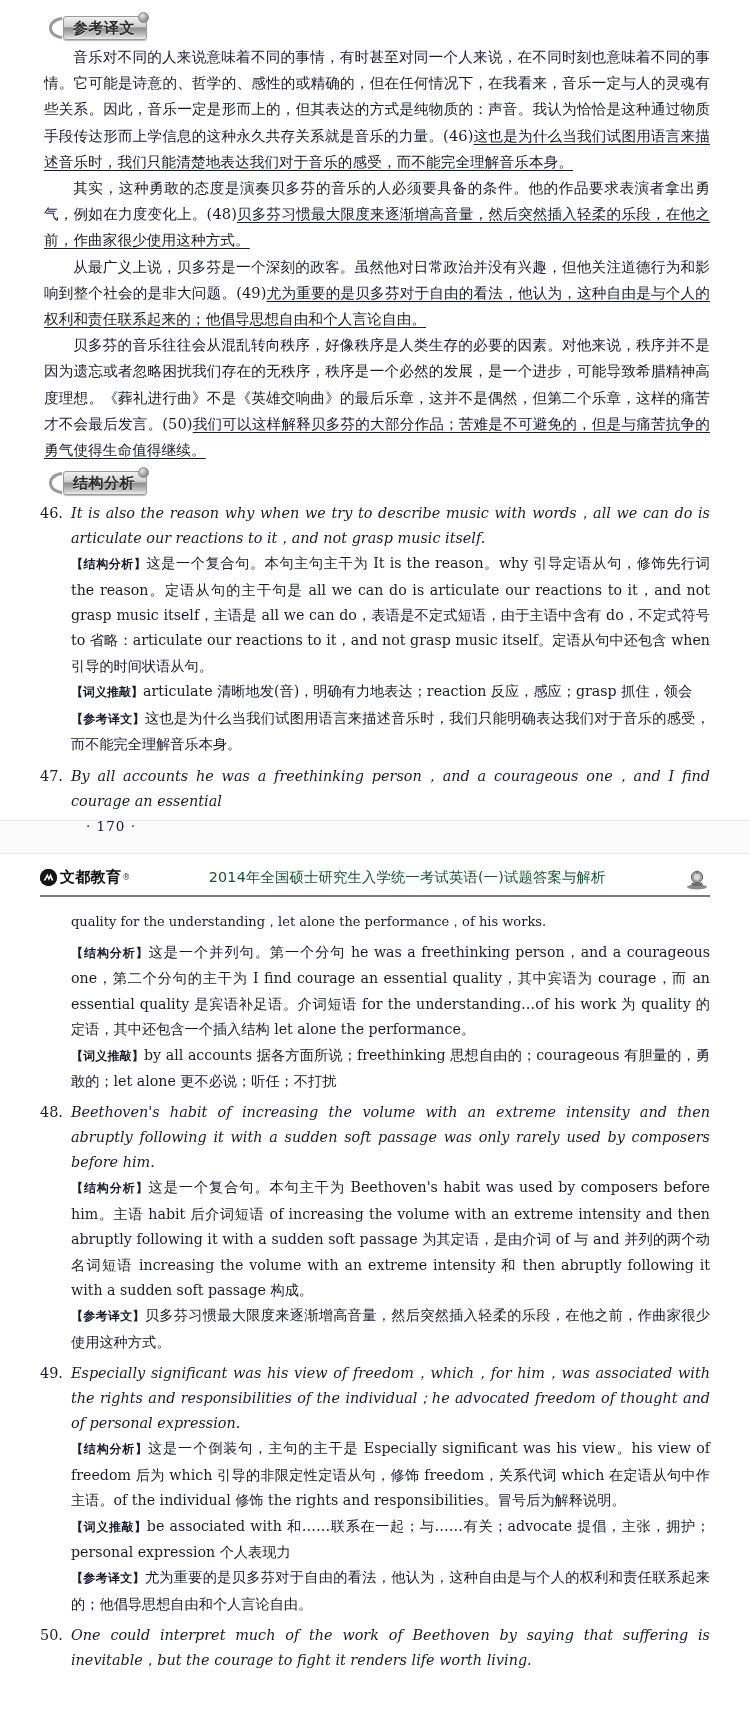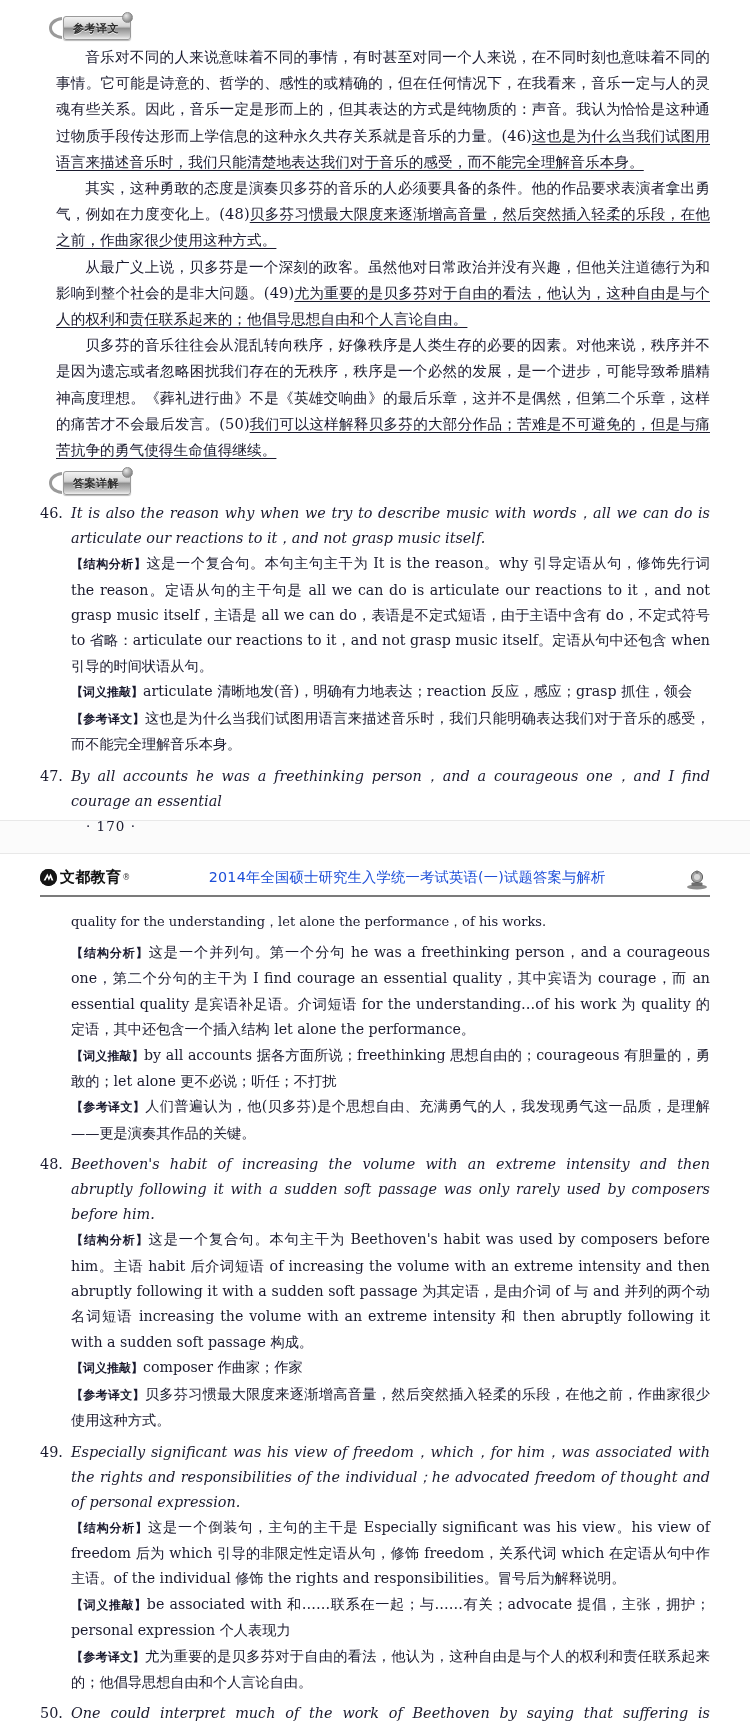--- a/index.html
+++ b/index.html
@@ -51,21 +51,21 @@
     height: 22px;
     padding: 0 11px 0 9px;
     border-radius: 3px;
     background: linear-gradient(180deg,#f2f2f2 0%,#d2d2d2 42%,#8f8f8f 52%,#c9c9c9 86%,#efefef 100%);
     border: 1px solid #9a9a9a;
     box-shadow: 0 1px 1px rgba(0,0,0,.28);
   }
   .badge-label {
     font-family: "DejaVu Sans", "Liberation Sans", sans-serif;
     font-weight: 700;
-    font-size: 11px;
+    font-size: 15px;
     line-height: 1;
     letter-spacing: .5px;
     color: #2b2b2b;
     text-shadow: 0 1px 0 rgba(255,255,255,.75);
   }
   .badge-dot {
     position: absolute;
     right: -3px;
     top: -5px;
     width: 9px;
@@ -77,21 +77,21 @@
 
   
   .trans-body { margin: 4px 0 0 0; }
   .cn-para {
     font-family: "DejaVu Serif", "Liberation Serif", serif;
     font-size: 14.6px;
     line-height: 26.2px;
     text-align: justify;
     text-justify: inter-ideograph;
     text-indent: 2em;
-    margin: 0 0 0 16px;
+    margin: 0 0 0 4px;
     letter-spacing: .1px;
   }
   .u { text-decoration: underline; text-underline-offset: 3px; }
 
   
   .item {
     display: flex;
     margin-top: 6px;
   }
   .item-num {
@@ -173,21 +173,21 @@
     font-size: 8px;
     vertical-align: super;
     color: #3a3a3a;
     margin-left: 1px;
   }
   .run-title {
     flex: 1 1 auto;
     text-align: center;
     font-family: "DejaVu Sans", "Liberation Sans", sans-serif;
     font-size: 14.3px;
-    color: #1d4ed8;
+    color: #14532d;
     letter-spacing: .2px;
     padding: 0 6px;
   }
   .run-seal {
     flex: 0 0 auto;
     width: 26px;
     height: 24px;
     display: flex;
     align-items: center;
     justify-content: center;
@@ -225,21 +225,21 @@
     <p class="cn-para"><span>贝多芬的音乐往往会从混乱转向秩序，好像秩序是人类生存的必要的因素。对他来说，秩序并不是因为遗忘或者忽略困扰我们存在的无秩序，秩序是一个必然的发展，是一个进步，可能导致希腊精神高度理想。《葬礼进行曲》不是《英雄交响曲》的最后乐章，这并不是偶然，但第二个乐章，这样的痛苦才不会最后发言。(50)</span><span class="u">我们可以这样解释贝多芬的大部分作品；苦难是不可避免的，但是与痛苦抗争的勇气使得生命值得继续。</span></p>
   </div>
 
   <div class="badge-row">
     <span class="badge-hook">
       <svg width="17" height="24" viewBox="0 0 17 24">
         <path d="M14 1 C5 2,1 7,1 12 C1 17,5 22,14 23 L14 20 C8 19,4 16,4 12 C4 8,8 5,14 4 Z" fill="#9a9a9a"></path>
       </svg>
     </span>
     <span class="badge-plate">
-      <span class="badge-label">答案详解</span>
+      <span class="badge-label">结构分析</span>
       <span class="badge-dot"></span>
     </span>
   </div>
 
   <div class="item">
     <div class="item-num">46.</div>
     <div class="item-body">
       <p class="en-line">It is also the reason why when we try to describe music with words，all we can do is articulate our reactions to it，and not grasp music itself.</p>
       <p class="sub"><span class="sub-tag">【结构分析】</span><span>这是一个复合句。本句主句主干为 It is the reason。why 引导定语从句，修饰先行词 the reason。定语从句的主干句是 all we can do is articulate our reactions to it，and not grasp music itself，主语是 all we can do，表语是不定式短语，由于主语中含有 do，不定式符号 to 省略：articulate our reactions to it，and not grasp music itself。定语从句中还包含 when 引导的时间状语从句。</span></p>
       <p class="sub"><span class="sub-tag">【词义推敲】</span><span>articulate 清晰地发(音)，明确有力地表达；reaction 反应，感应；grasp 抓住，领会</span></p>
@@ -284,30 +284,28 @@
     </div>
   </div>
 
   <p class="tail-line">quality for the understanding，let alone the performance，of his works.</p>
 
   <div class="item">
     <div class="item-num"></div>
     <div class="item-body">
       <p class="sub"><span class="sub-tag">【结构分析】</span><span>这是一个并列句。第一个分句 he was a freethinking person，and a courageous one，第二个分句的主干为 I find courage an essential quality，其中宾语为 courage，而 an essential quality 是宾语补足语。介词短语 for the understanding…of his work 为 quality 的定语，其中还包含一个插入结构 let alone the performance。</span></p>
       <p class="sub"><span class="sub-tag">【词义推敲】</span><span>by all accounts 据各方面所说；freethinking 思想自由的；courageous 有胆量的，勇敢的；let alone 更不必说；听任；不打扰</span></p>
-      <p class="sub"><span class="sub-tag">【参考译文】</span><span>人们普遍认为，他(贝多芬)是个思想自由、充满勇气的人，我发现勇气这一品质，是理解——更是演奏其作品的关键。</span></p>
     </div>
   </div>
 
   <div class="item">
     <div class="item-num">48.</div>
     <div class="item-body">
       <p class="en-line">Beethoven's habit of increasing the volume with an extreme intensity and then abruptly following it with a sudden soft passage was only rarely used by composers before him.</p>
       <p class="sub"><span class="sub-tag">【结构分析】</span><span>这是一个复合句。本句主干为 Beethoven's habit was used by composers before him。主语 habit 后介词短语 of increasing the volume with an extreme intensity and then abruptly following it with a sudden soft passage 为其定语，是由介词 of 与 and 并列的两个动名词短语 increasing the volume with an extreme intensity 和 then abruptly following it with a sudden soft passage 构成。</span></p>
-      <p class="sub"><span class="sub-tag">【词义推敲】</span><span>composer 作曲家；作家</span></p>
       <p class="sub"><span class="sub-tag">【参考译文】</span><span>贝多芬习惯最大限度来逐渐增高音量，然后突然插入轻柔的乐段，在他之前，作曲家很少使用这种方式。</span></p>
     </div>
   </div>
 
   <div class="item">
     <div class="item-num">49.</div>
     <div class="item-body">
       <p class="en-line">Especially significant was his view of freedom，which，for him，was associated with the rights and responsibilities of the individual；he advocated freedom of thought and of personal expression.</p>
       <p class="sub"><span class="sub-tag">【结构分析】</span><span>这是一个倒装句，主句的主干是 Especially significant was his view。his view of freedom 后为 which 引导的非限定性定语从句，修饰 freedom，关系代词 which 在定语从句中作主语。of the individual 修饰 the rights and responsibilities。冒号后为解释说明。</span></p>
       <p class="sub"><span class="sub-tag">【词义推敲】</span><span>be associated with 和……联系在一起；与……有关；advocate 提倡，主张，拥护；personal expression 个人表现力</span></p>

